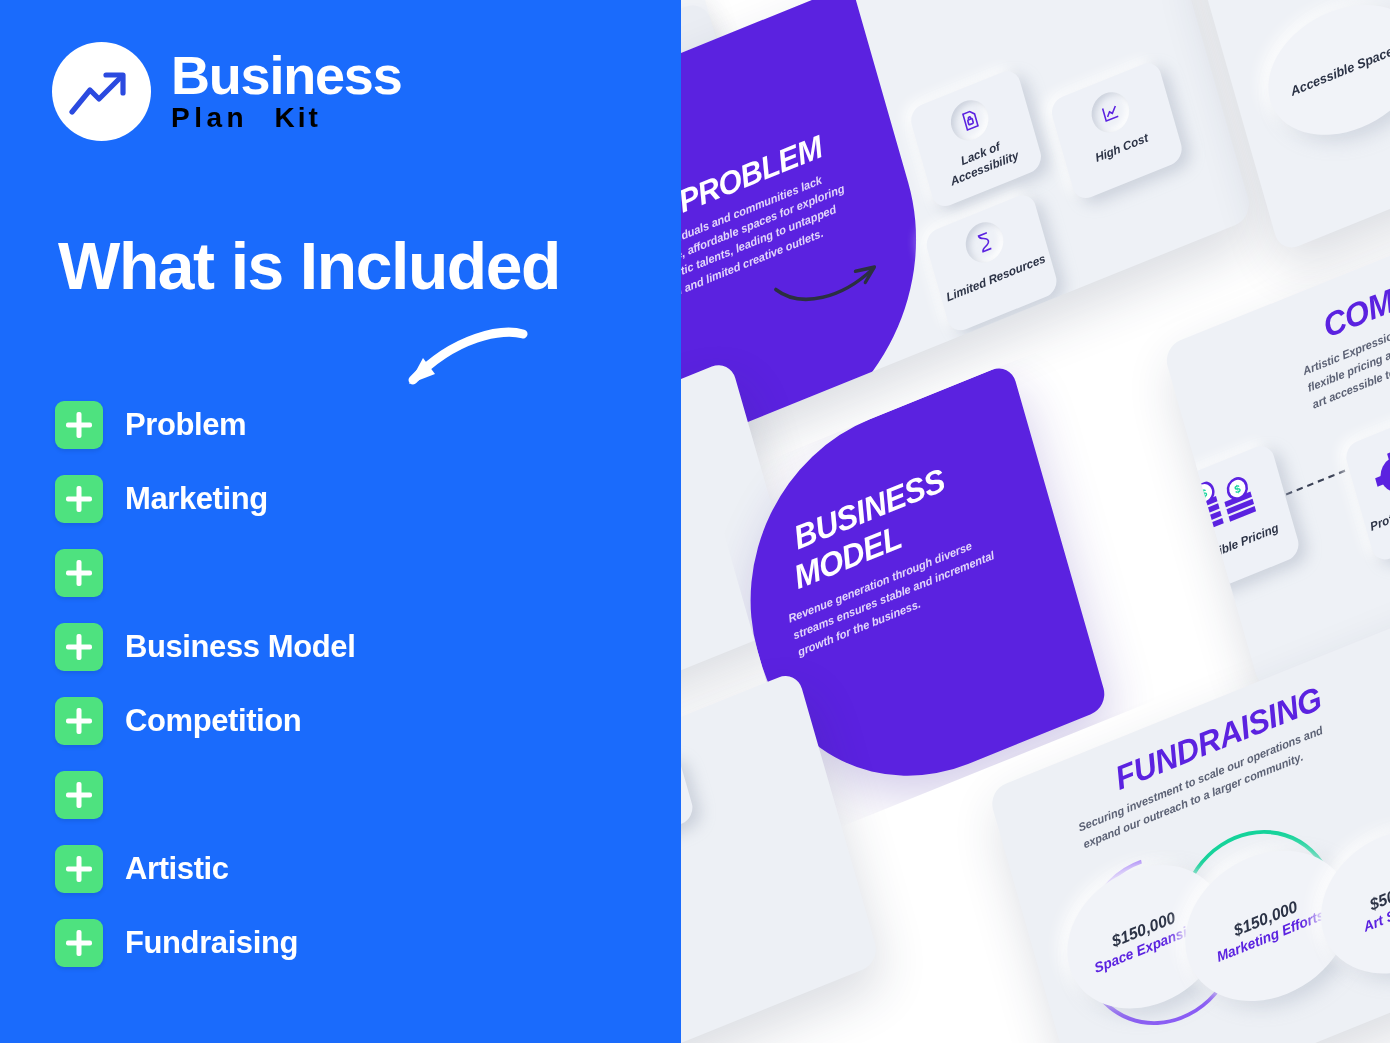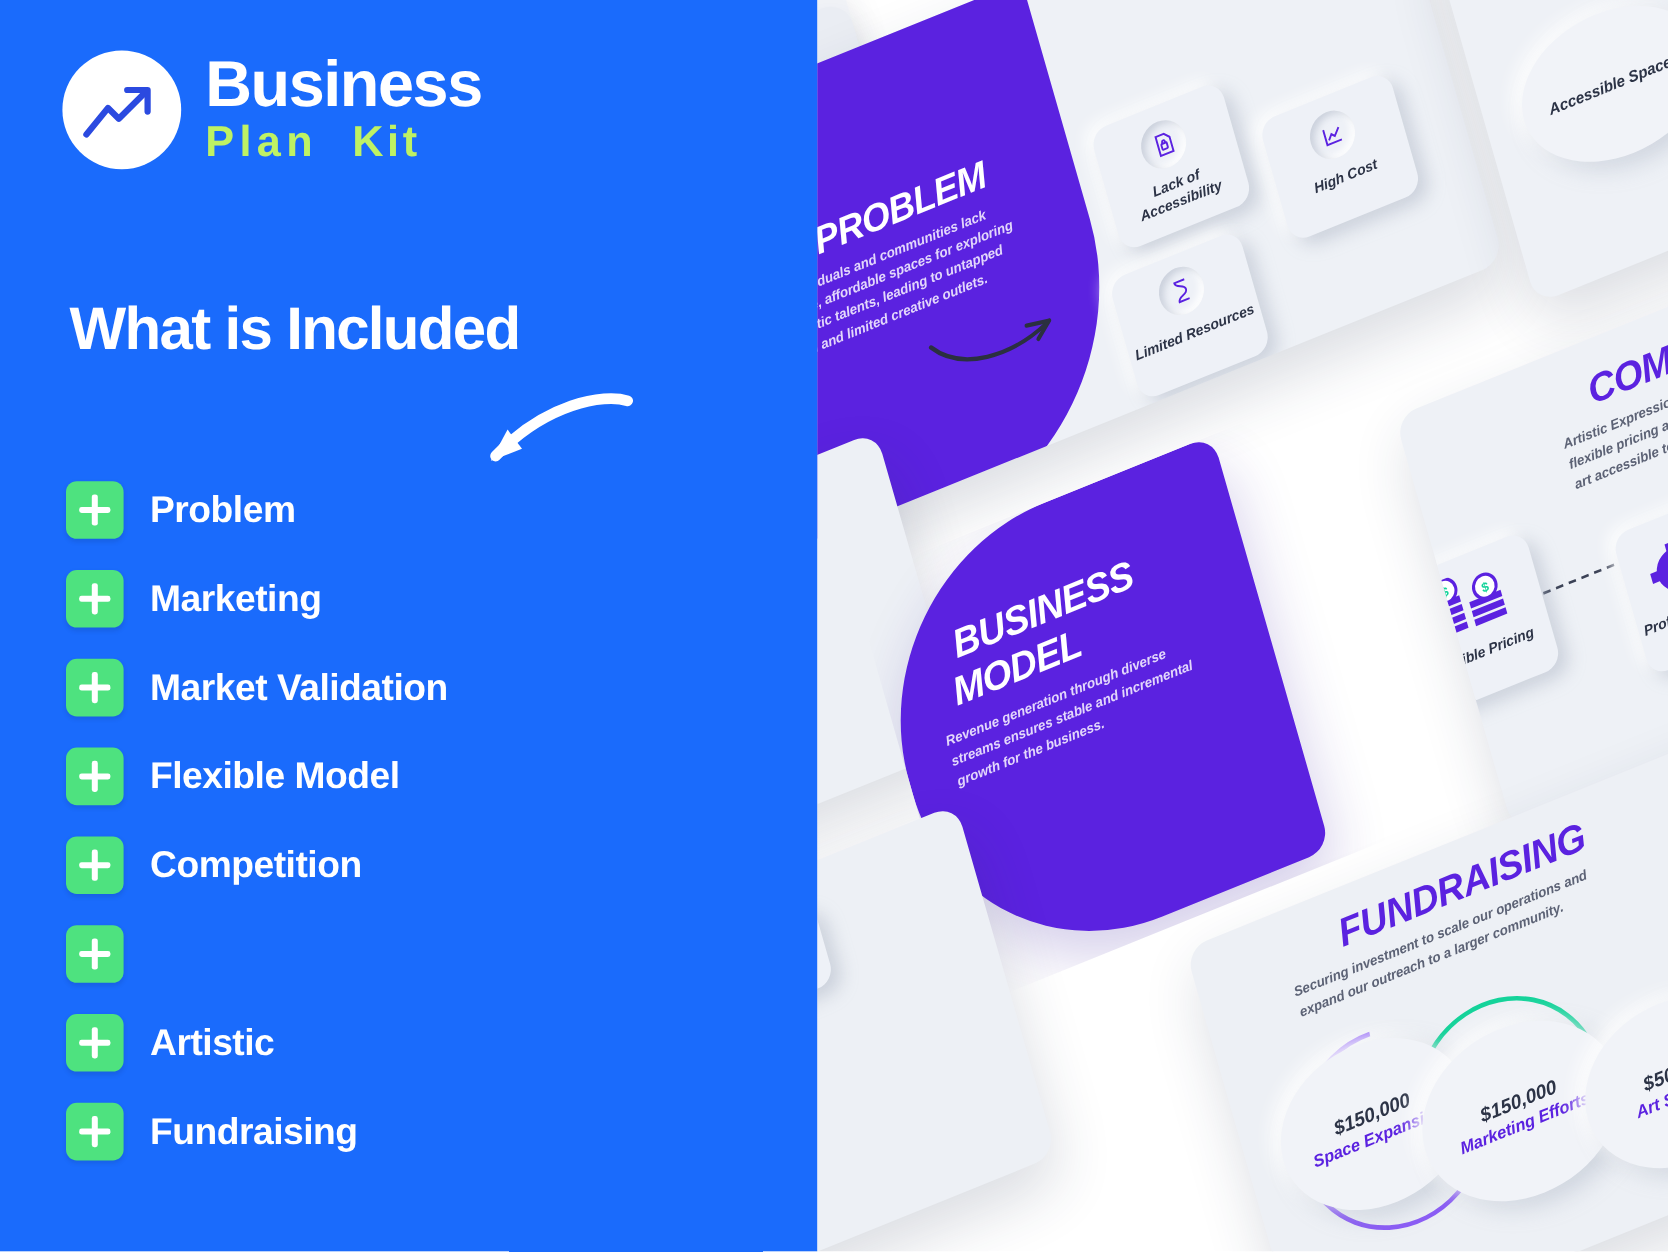--- a/index.html
+++ b/index.html
@@ -16,28 +16,28 @@
   .logo-mark{
     width:99px; height:99px; border-radius:50%; background:#ffffff;
     display:flex; align-items:center; justify-content:center; flex:0 0 auto;
   }
   .logo-text{ display:flex; flex-direction:column; justify-content:center; }
   .logo-line1{
     font-size:54px; font-weight:bold; color:#ffffff; line-height:0.95;
     letter-spacing:-1.2px;
   }
   .logo-line2{
-    font-size:36px; font-weight:bold; color:#bef264; line-height:1.08;
+    font-size:28px; font-weight:bold; color:#000000; line-height:1.08;
     letter-spacing:4.5px; margin-top:2px;
   }
   .logo-line2 .kit{ letter-spacing:3px; }
 
   .headline{
-    position:absolute; left:58px; top:248px; width:560px;
-    font-size:50px; font-weight:bold; color:#ffffff; letter-spacing:-1.4px;
+    position:absolute; left:58px; top:232px; width:560px;
+    font-size:66px; font-weight:bold; color:#ffffff; letter-spacing:-1.4px;
     line-height:1.05;
   }
 
   .curve-arrow{ position:absolute; left:385px; top:322px; width:145px; height:80px; }
 
   .feature-list{ position:absolute; left:55px; top:388px; width:600px; }
   .feature-row{ display:flex; align-items:center; height:74px; gap:22px; }
   .plus-badge{
     width:48px; height:48px; border-radius:9px; background:#4ee27f;
     position:relative; flex:0 0 auto;
@@ -296,25 +296,24 @@
       <div class="feature-row">
         <div class="plus-badge"></div>
         <div class="feature-label">Problem</div>
       </div>
       <div class="feature-row">
         <div class="plus-badge"></div>
         <div class="feature-label">Marketing</div>
       </div>
       <div class="feature-row">
         <div class="plus-badge"></div>
-        <div class="feature-label">Market Validation</div>
-      </div>
-      <div class="feature-row">
-        <div class="plus-badge"></div>
-        <div class="feature-label">Flexible Model</div>
+      </div>
+      <div class="feature-row">
+        <div class="plus-badge"></div>
+        <div class="feature-label">Business Model</div>
       </div>
       <div class="feature-row">
         <div class="plus-badge"></div>
         <div class="feature-label">Competition</div>
       </div>
       <div class="feature-row">
         <div class="plus-badge"></div>
       </div>
       <div class="feature-row">
         <div class="plus-badge"></div>

